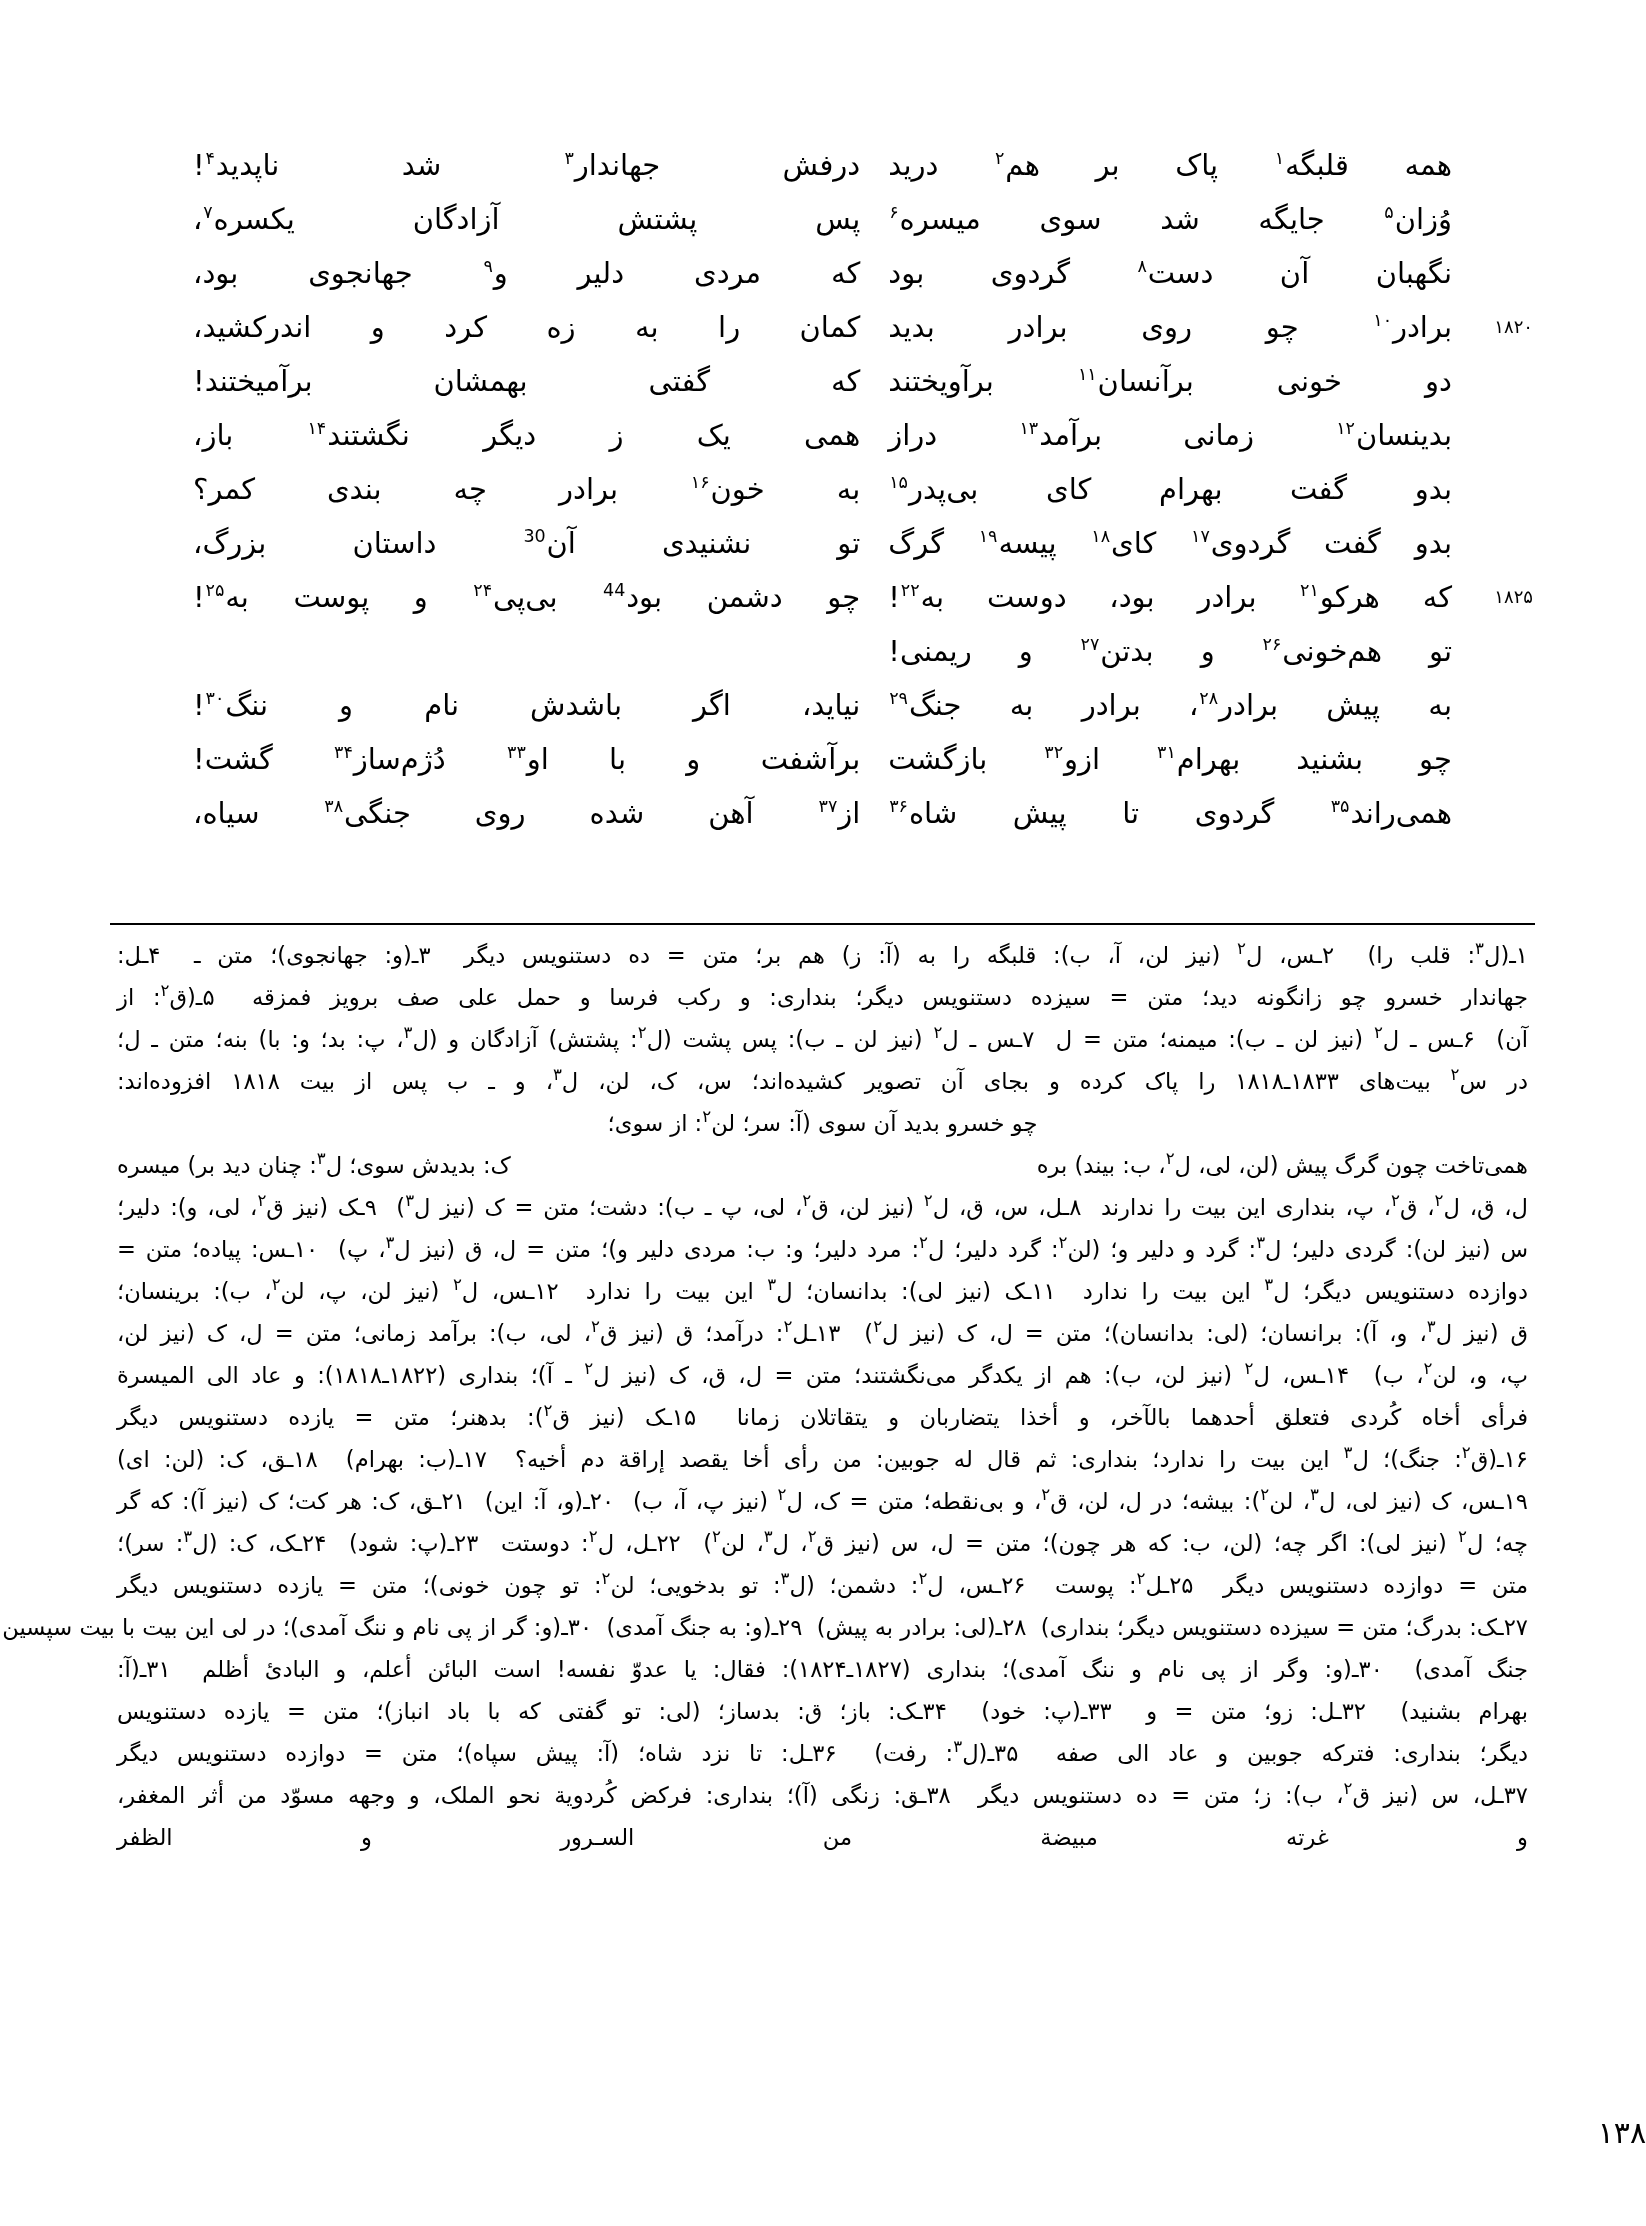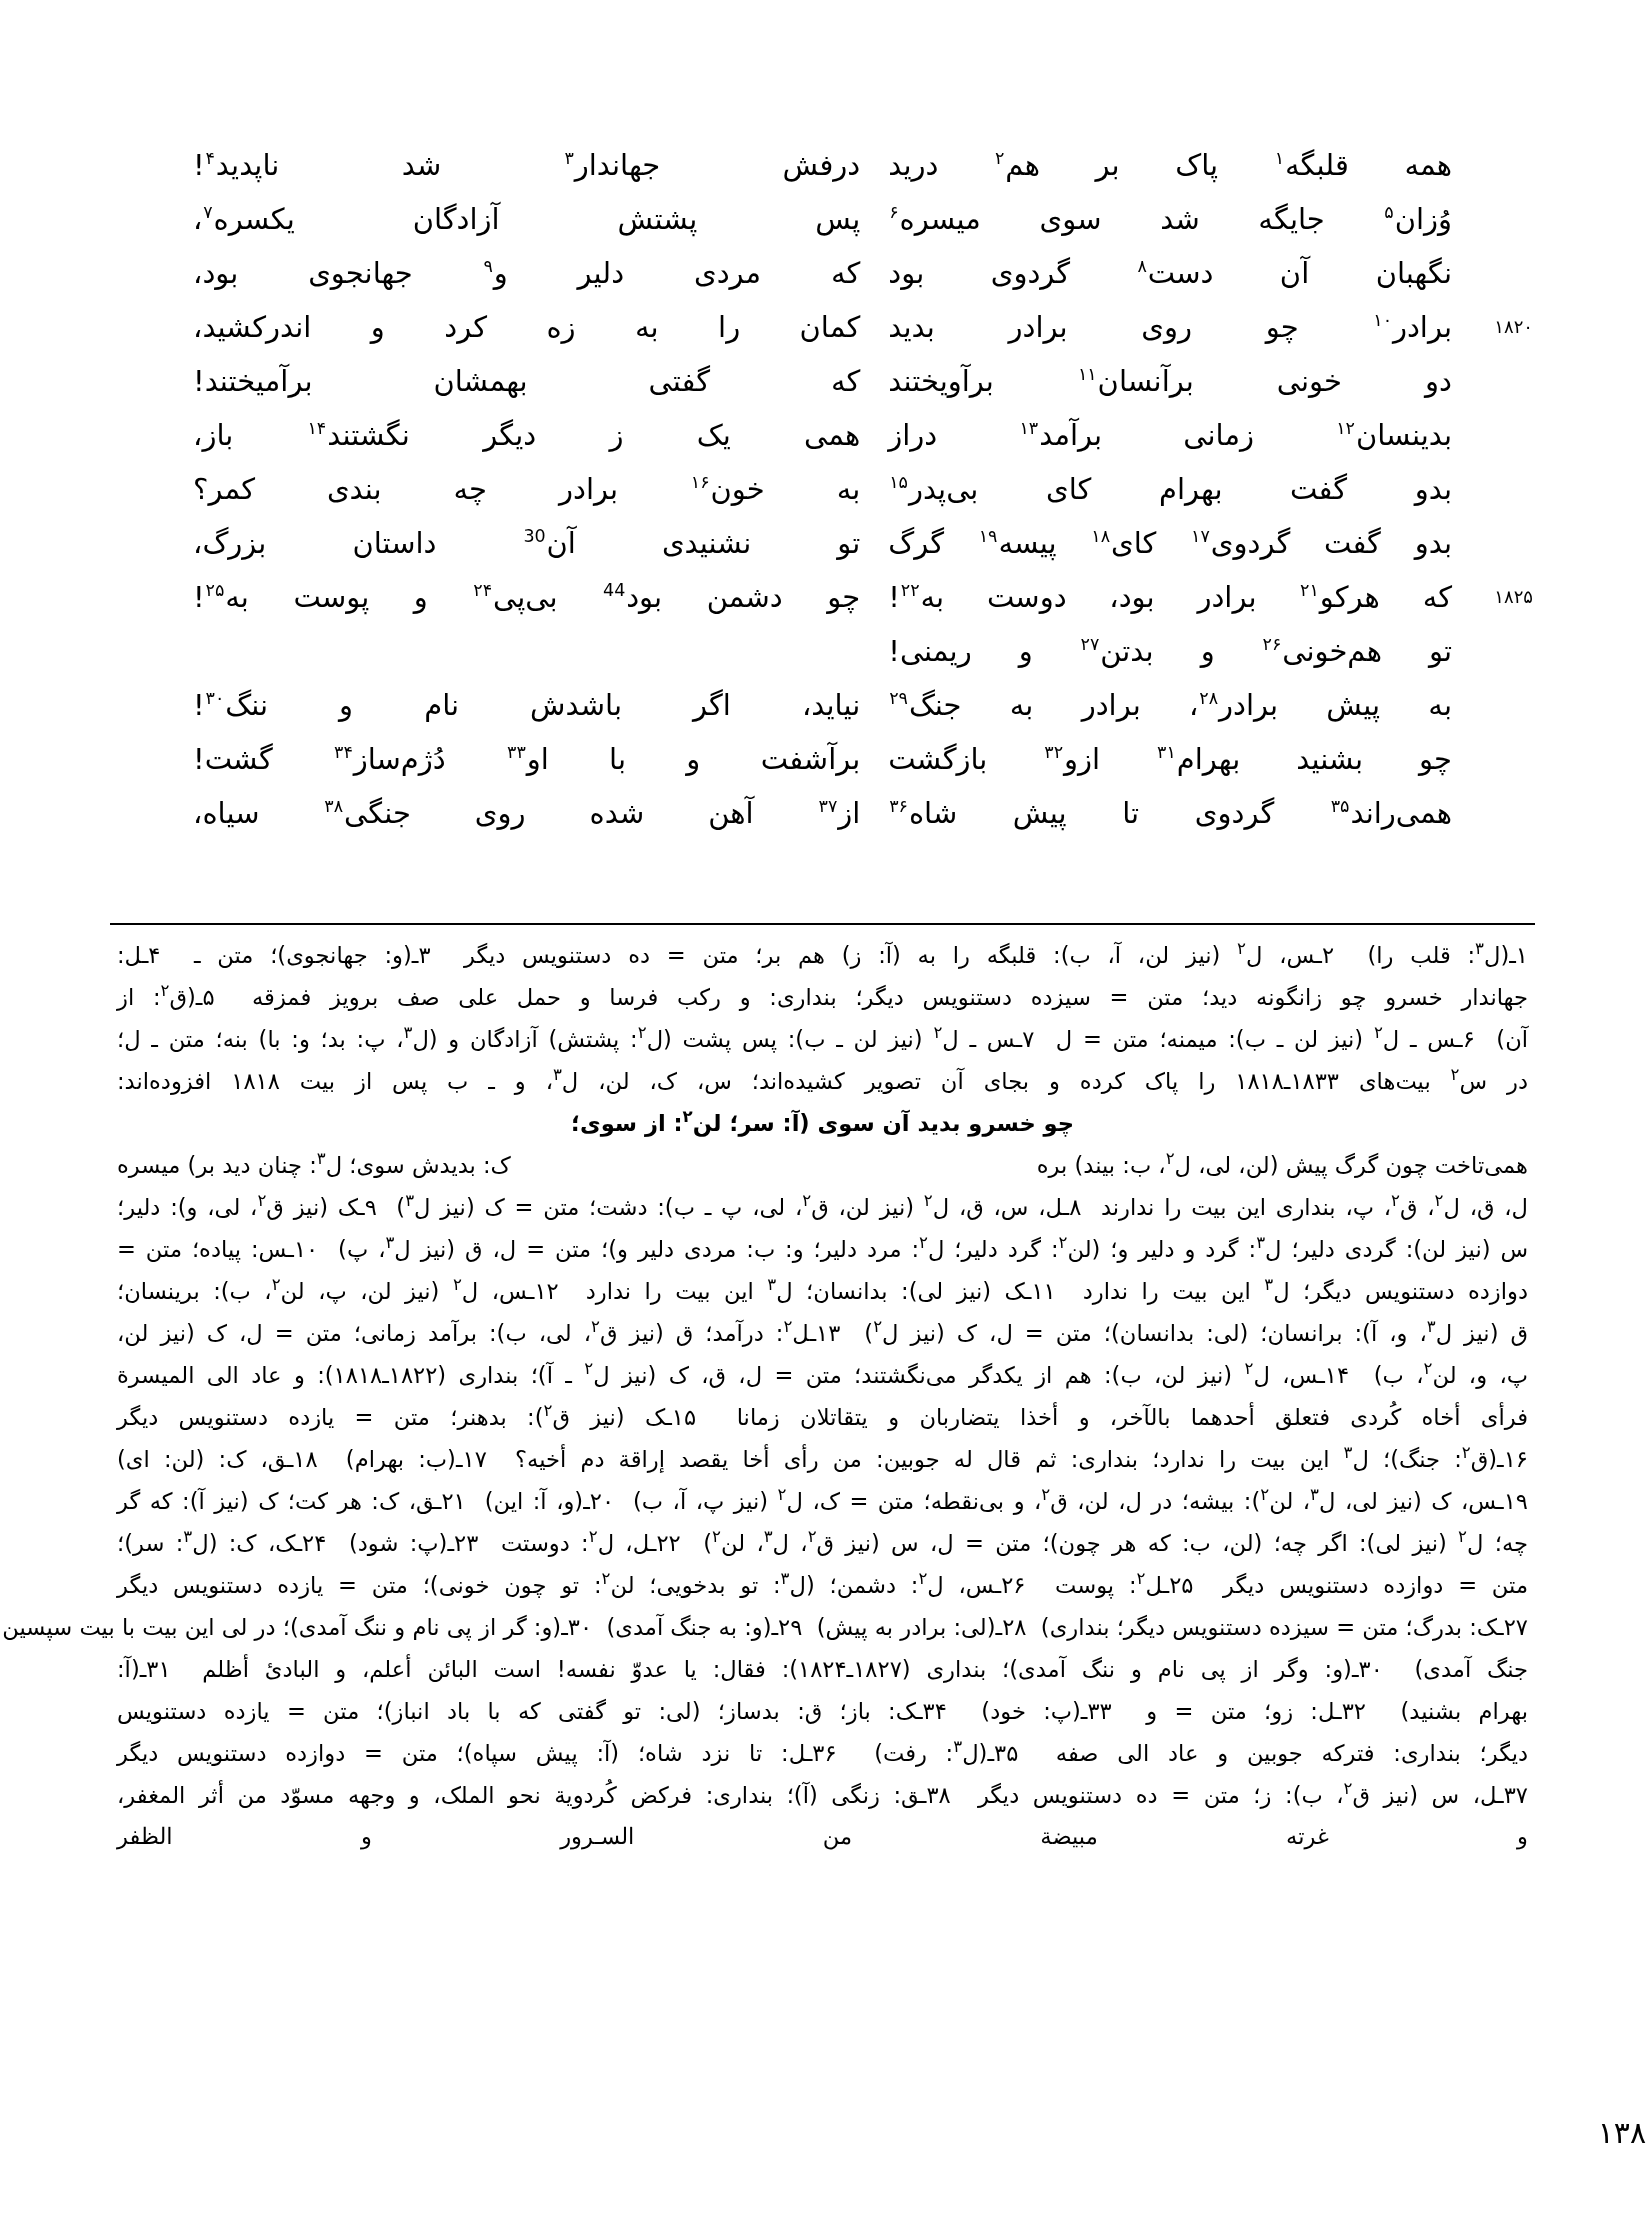--- a/index.html
+++ b/index.html
@@ -93,34 +93,32 @@
     text-align: justify;
     text-align-last: justify;
     white-space: nowrap;
     overflow: visible;
   }
   .app-center {
     display: block;
     text-align: left;
     text-align-last: center;
     white-space: nowrap;
-    font-weight: bold;
   }
   .app-two {
     display: flex;
     flex-direction: row;
     justify-content: space-between;
     white-space: nowrap;
   }
   .app-two > span { display: inline-block; }
   .app-last {
     display: block;
     text-align: right;
     white-space: nowrap;
-    font-family: Liberation Serif, serif;
   }
   .app-line sup, .app-center sup, .app-two sup, .app-last sup {
     font-size: 16.6px;
     vertical-align: super;
     line-height: 0;
   }
 
   
   .folio {
     position: absolute;

